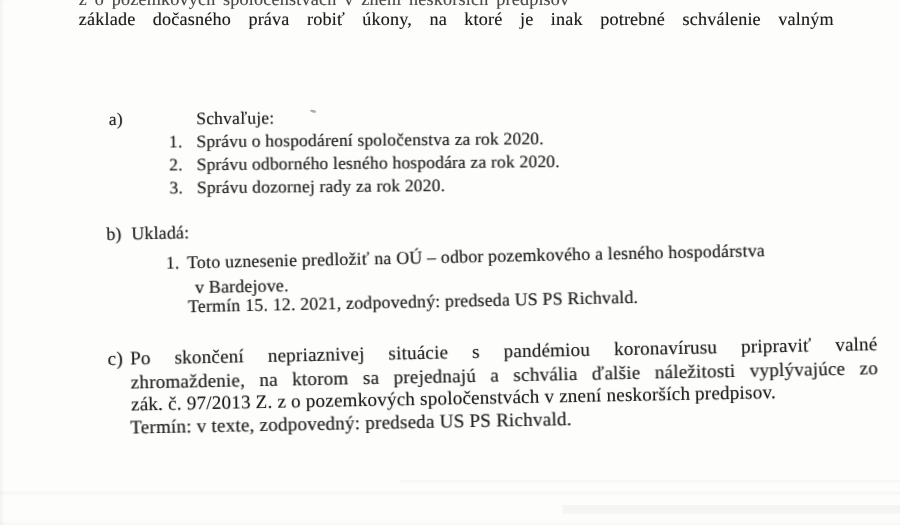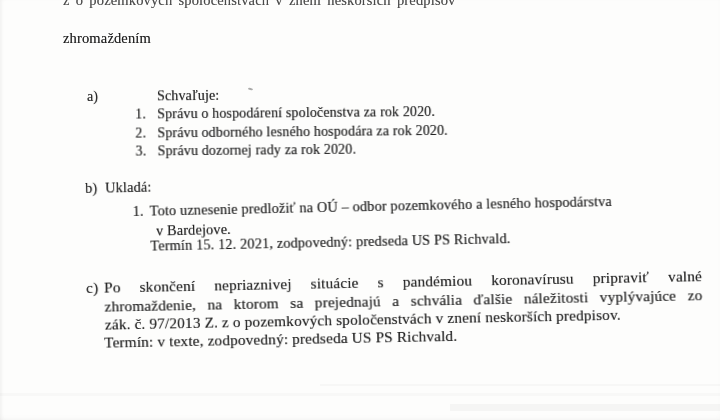--- a/index.html
+++ b/index.html
@@ -65,21 +65,21 @@
   .band2 { left: 0;     top: 393px; width: 720px; height: 3px; background: rgba(0,0,0,0.018); }
   .band3 { left: 450px; top: 404px; width: 270px; height: 7px; background: rgba(0,0,0,0.03); }
 </style>
 </head>
 <body>
 
 <div class="page">
 
   <div class="layer intro">
     <div class="ln l1">z o pozemkových spoločenstvách v znení neskorších predpisov</div>
-    <div class="ln l3">zhromaždením</div>
+    <div class="ln l2 just">základe dočasného práva robiť úkony, na ktoré je inak potrebné schválenie valným</div>
   </div>
 
   <div class="layer sec-a">
     <div class="ln label">a)</div>
     <div class="ln heading">Schvaľuje:</div>
     <div class="ln n1">1.</div>
     <div class="ln t1">Správu o hospodárení spoločenstva za rok 2020.</div>
     <div class="ln n2">2.</div>
     <div class="ln t2">Správu odborného lesného hospodára za rok 2020.</div>
     <div class="ln n3">3.</div>

